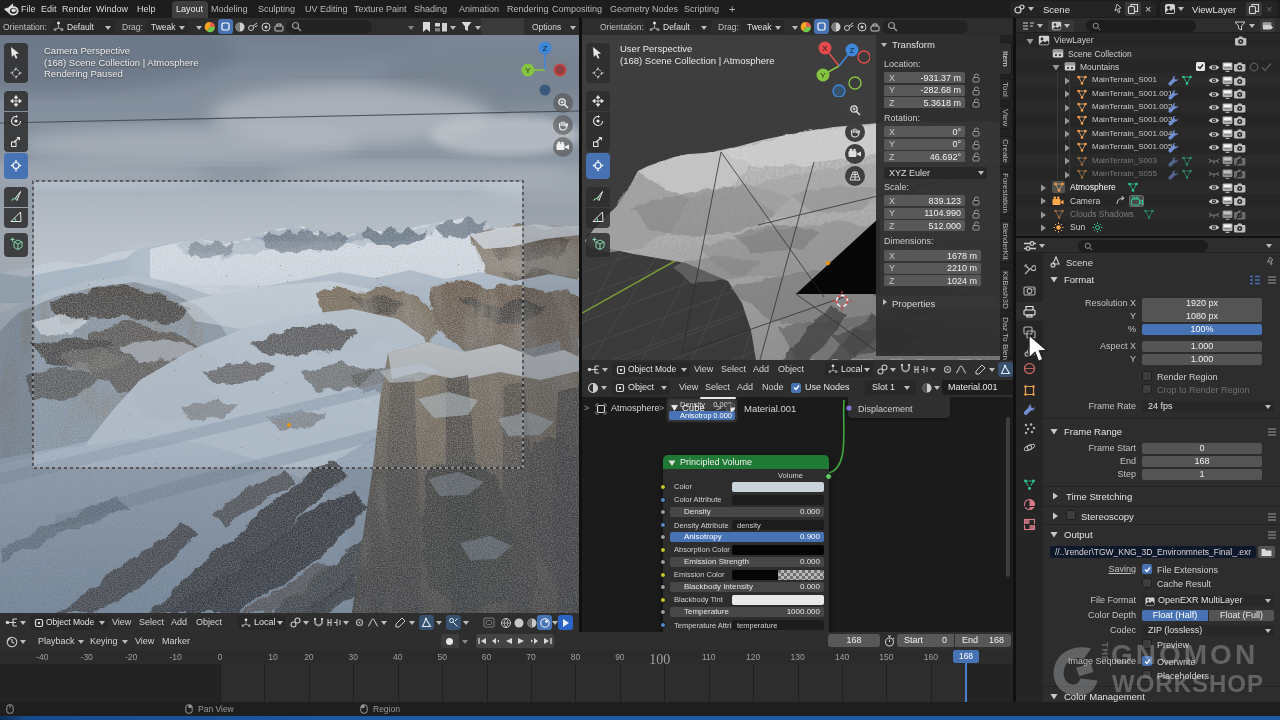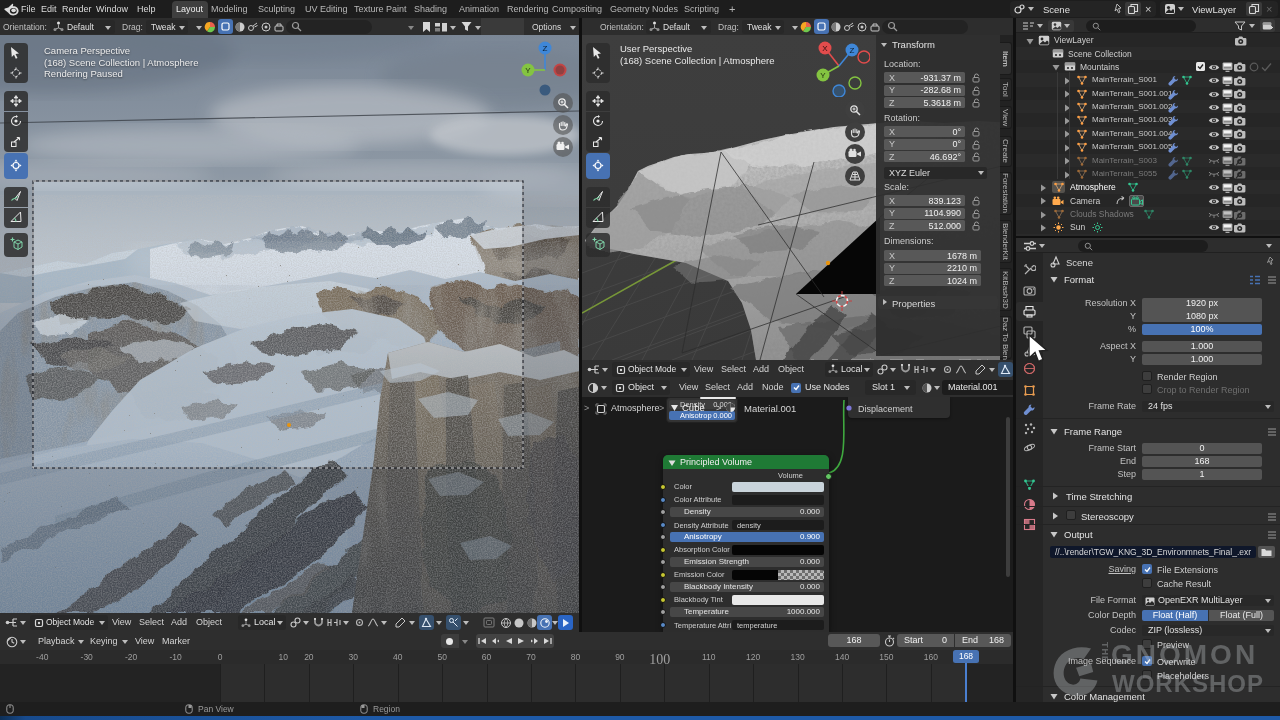--- a/index.html
+++ b/index.html
@@ -1819,21 +1819,21 @@
 <div class="a" style="left:955px;top:2px;width:56px;height:13px;background:#585858;border-radius:0 3px 3px 0;font-size:9px;color:#f0f0f0;">
         <span style="position:absolute;left:7px;top:0;line-height:13px;">End</span>
         <span style="position:absolute;right:7px;top:0;line-height:13px;">168</span>
       </div>
 <div class="a" style="left:0;top:18px;width:1013px;height:14px;background:#2b2b2b;"></div>
 <div class="a" style="left:27.28000000000003px;top:20px;width:30px;text-align:center;font-size:8.5px;color:#9f9f9f;">-40</div>
       <div class="a" style="left:71.71000000000001px;top:20px;width:30px;text-align:center;font-size:8.5px;color:#9f9f9f;">-30</div>
       <div class="a" style="left:116.14000000000001px;top:20px;width:30px;text-align:center;font-size:8.5px;color:#9f9f9f;">-20</div>
       <div class="a" style="left:160.57px;top:20px;width:30px;text-align:center;font-size:8.5px;color:#9f9f9f;">-10</div>
       <div class="a" style="left:205.0px;top:20px;width:30px;text-align:center;font-size:8.5px;color:#9f9f9f;">0</div>
-      <div class="a" style="left:258px;top:20px;width:30px;text-align:right;font-size:8.5px;color:#9f9f9f;">10</div>
+      <div class="a" style="left:258px;top:20px;width:30px;text-align:center;font-size:8.5px;color:#9f9f9f;">10</div>
       <div class="a" style="left:293.86px;top:20px;width:30px;text-align:center;font-size:8.5px;color:#9f9f9f;">20</div>
       <div class="a" style="left:338.28999999999996px;top:20px;width:30px;text-align:center;font-size:8.5px;color:#9f9f9f;">30</div>
       <div class="a" style="left:382.71999999999997px;top:20px;width:30px;text-align:center;font-size:8.5px;color:#9f9f9f;">40</div>
       <div class="a" style="left:427.15px;top:20px;width:30px;text-align:center;font-size:8.5px;color:#9f9f9f;">50</div>
       <div class="a" style="left:471.58px;top:20px;width:30px;text-align:center;font-size:8.5px;color:#9f9f9f;">60</div>
       <div class="a" style="left:516.01px;top:20px;width:30px;text-align:center;font-size:8.5px;color:#9f9f9f;">70</div>
       <div class="a" style="left:560.4399999999999px;top:20px;width:30px;text-align:center;font-size:8.5px;color:#9f9f9f;">80</div>
       <div class="a" style="left:604.8699999999999px;top:20px;width:30px;text-align:center;font-size:8.5px;color:#9f9f9f;">90</div>
       <div class="a" style="left:649.3px;top:20px;width:30px;text-align:left;font-size:14px;color:#9f9f9f;font-family:Liberation Serif, serif;">100</div>
       <div class="a" style="left:693.73px;top:20px;width:30px;text-align:center;font-size:8.5px;color:#9f9f9f;">110</div>

